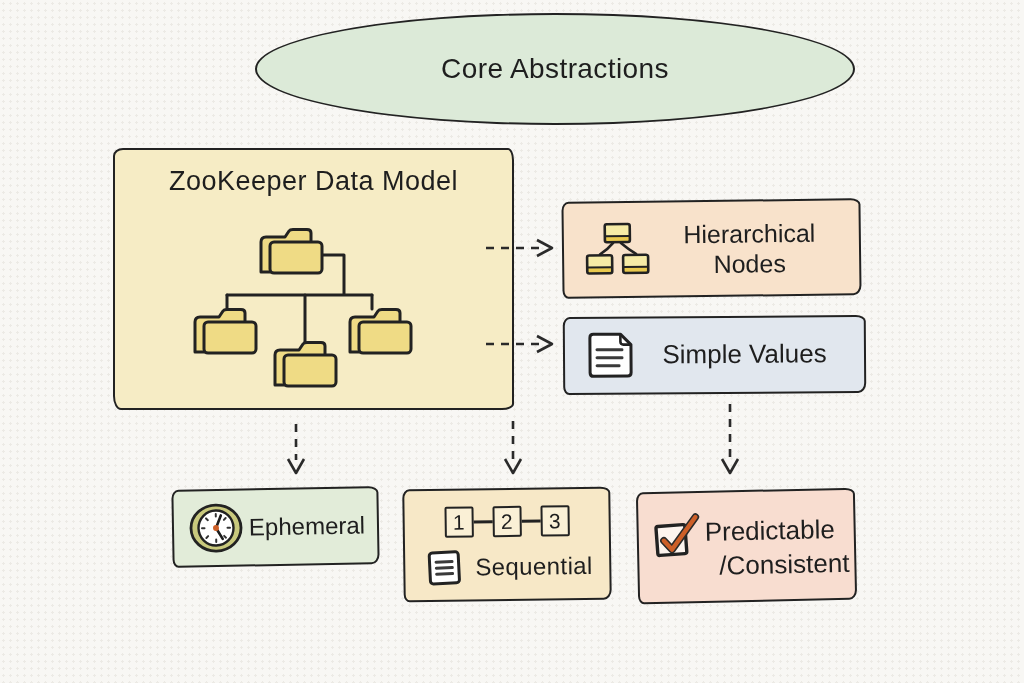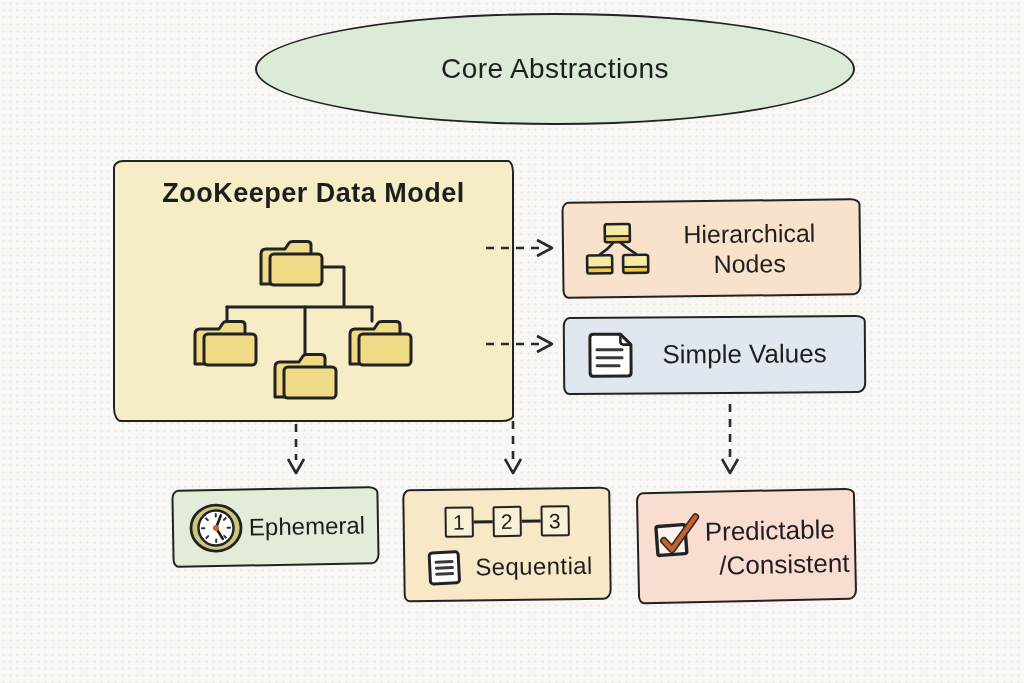--- a/index.html
+++ b/index.html
@@ -14,24 +14,23 @@
   .sketch{box-sizing:border-box;position:absolute;border:2.4px solid var(--stroke,#222);}
   
   .ellipse{
     left:255px;top:13px;width:600px;height:112px;border-radius:50%;
     background:var(--header_fill);display:flex;flex-direction:column;
     align-items:center;justify-content:center;gap:6px;
   }
   .ellipse .line{font-size:28px;letter-spacing:.4px;line-height:1.1;}
   
   .zkbox{
-    left:113px;top:160px;width:401px;height:262px;
+    left:113px;top:148px;width:401px;height:262px;
     background:var(--zk_box_fill);
     border-radius:10px 6px 12px 8px / 8px 12px 6px 14px;
-    font-weight:bold;
   }
   .zk-title{margin-top:16px;text-align:center;font-size:27px;letter-spacing:.5px;}
   .tree-svg{position:absolute;left:58px;top:66px;}
   
   .fbox{display:flex;align-items:center;border-radius:7px 10px 8px 6px / 9px 6px 10px 8px;}
   .hier{left:562px;top:200px;width:299px;height:97px;background:var(--hierarchical_fill);transform:rotate(-.7deg);}
   .simple{left:563px;top:316px;width:303px;height:78px;background:var(--simple_values_fill);transform:rotate(-.4deg);}
   .eph{left:172px;top:488px;width:207px;height:78px;background:var(--ephemeral_fill);transform:rotate(-1deg);}
   .seq{left:403px;top:488px;width:208px;height:113px;background:var(--sequential_fill);transform:rotate(-.8deg);display:block;}
   .pred{left:637px;top:490px;width:219px;height:112px;background:var(--predictable_fill);transform:rotate(-1.2deg);display:block;}

